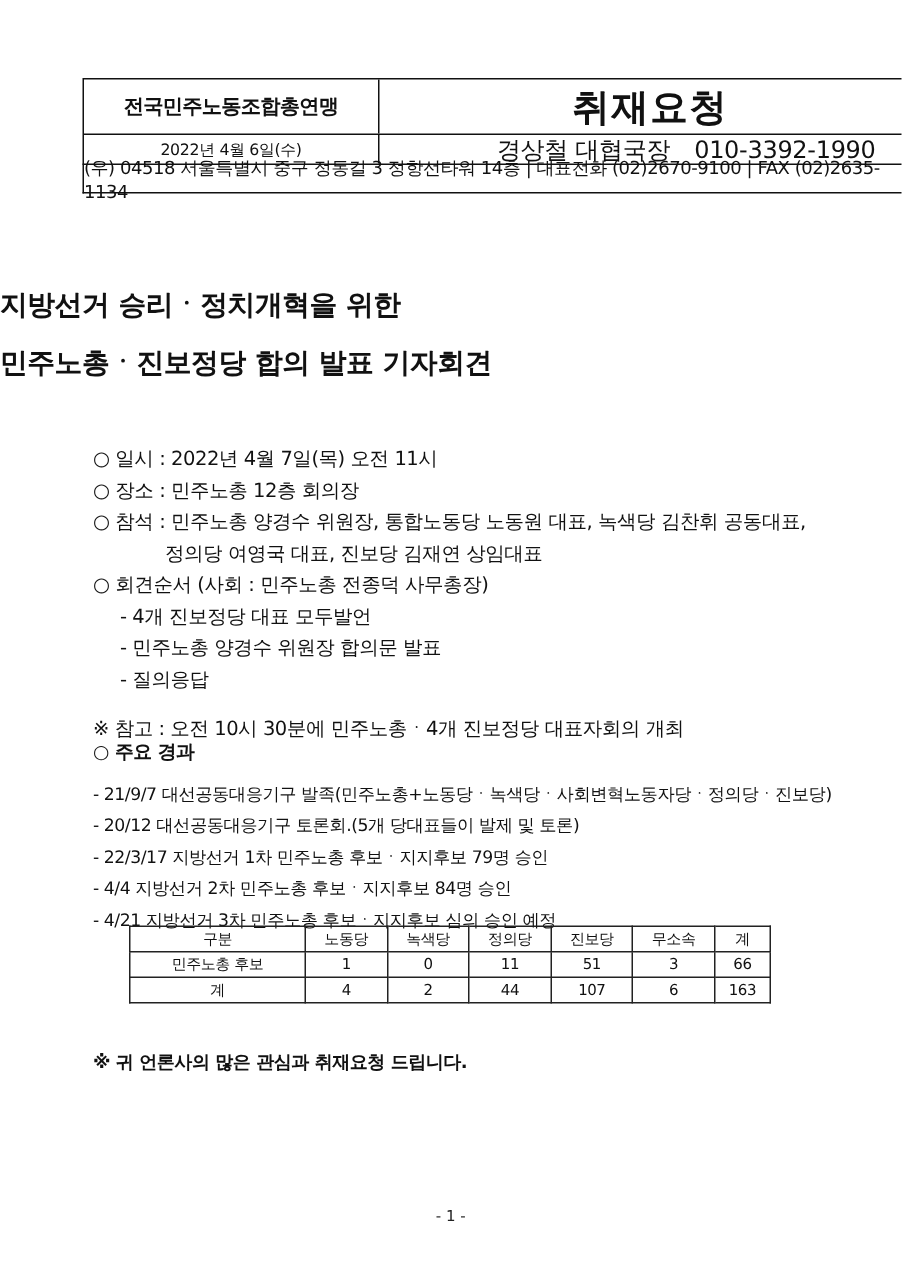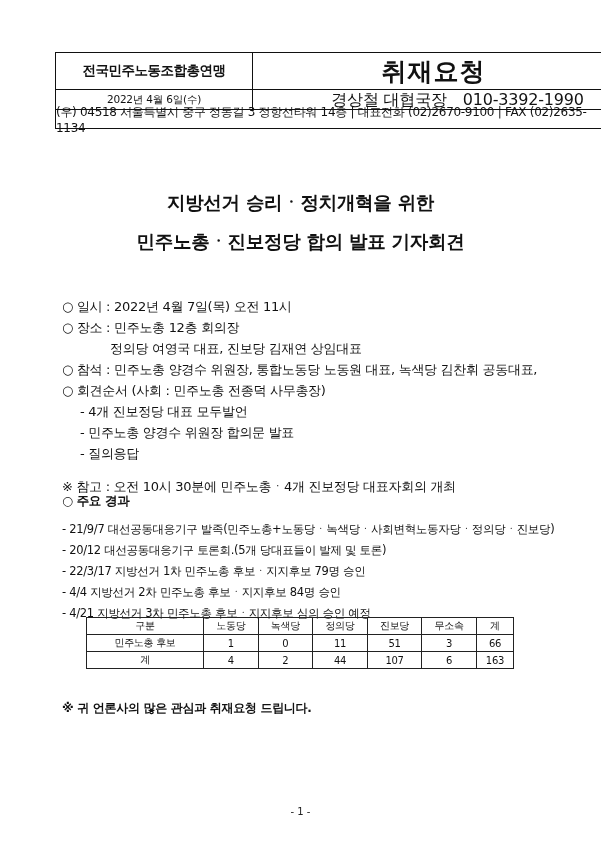--- a/index.html
+++ b/index.html
@@ -94,21 +94,21 @@
     letter-spacing: -0.3px;
     box-sizing: border-box;
   }
 
   
   .doc-title {
     position: absolute;
     left: 0;
     top: 190px;
     width: 601px;
-    text-align: center;
+    text-align: left;
   }
   .doc-title .line {
     font-size: 18.5px;
     font-weight: bold;
     letter-spacing: -0.3px;
     margin-bottom: 14px;
   }
 
   
   .info {
@@ -206,22 +206,22 @@
   </div>
 
   <div class="doc-title">
     <div class="line">지방선거 승리ㆍ정치개혁을 위한</div>
     <div class="line">민주노총ㆍ진보정당 합의 발표 기자회견</div>
   </div>
 
   <div class="info">
     <div class="row">○ 일시 : 2022년 4월 7일(목) 오전 11시</div>
     <div class="row">○ 장소 : 민주노총 12층 회의장</div>
+    <div class="row">○ 참석 : 민주노총 양경수 위원장, 통합노동당 노동원 대표, 녹색당 김찬휘 공동대표,</div>
     <div class="row indent2">정의당 여영국 대표, 진보당 김재연 상임대표</div>
-    <div class="row">○ 참석 : 민주노총 양경수 위원장, 통합노동당 노동원 대표, 녹색당 김찬휘 공동대표,</div>
     <div class="row">○ 회견순서 (사회 : 민주노총 전종덕 사무총장)</div>
     <div class="row indent1">- 4개 진보정당 대표 모두발언</div>
     <div class="row indent1">- 민주노총 양경수 위원장 합의문 발표</div>
     <div class="row indent1">- 질의응답</div>
     <div class="row" style="padding-top:12px;">※ 참고 : 오전 10시 30분에 민주노총ㆍ4개 진보정당 대표자회의 개최</div>
   </div>
 
   <div class="section-head">○ 주요 경과</div>
   <div class="progress">
     <div class="row">- 21/9/7 대선공동대응기구 발족(민주노총+노동당ㆍ녹색당ㆍ사회변혁노동자당ㆍ정의당ㆍ진보당)</div>

